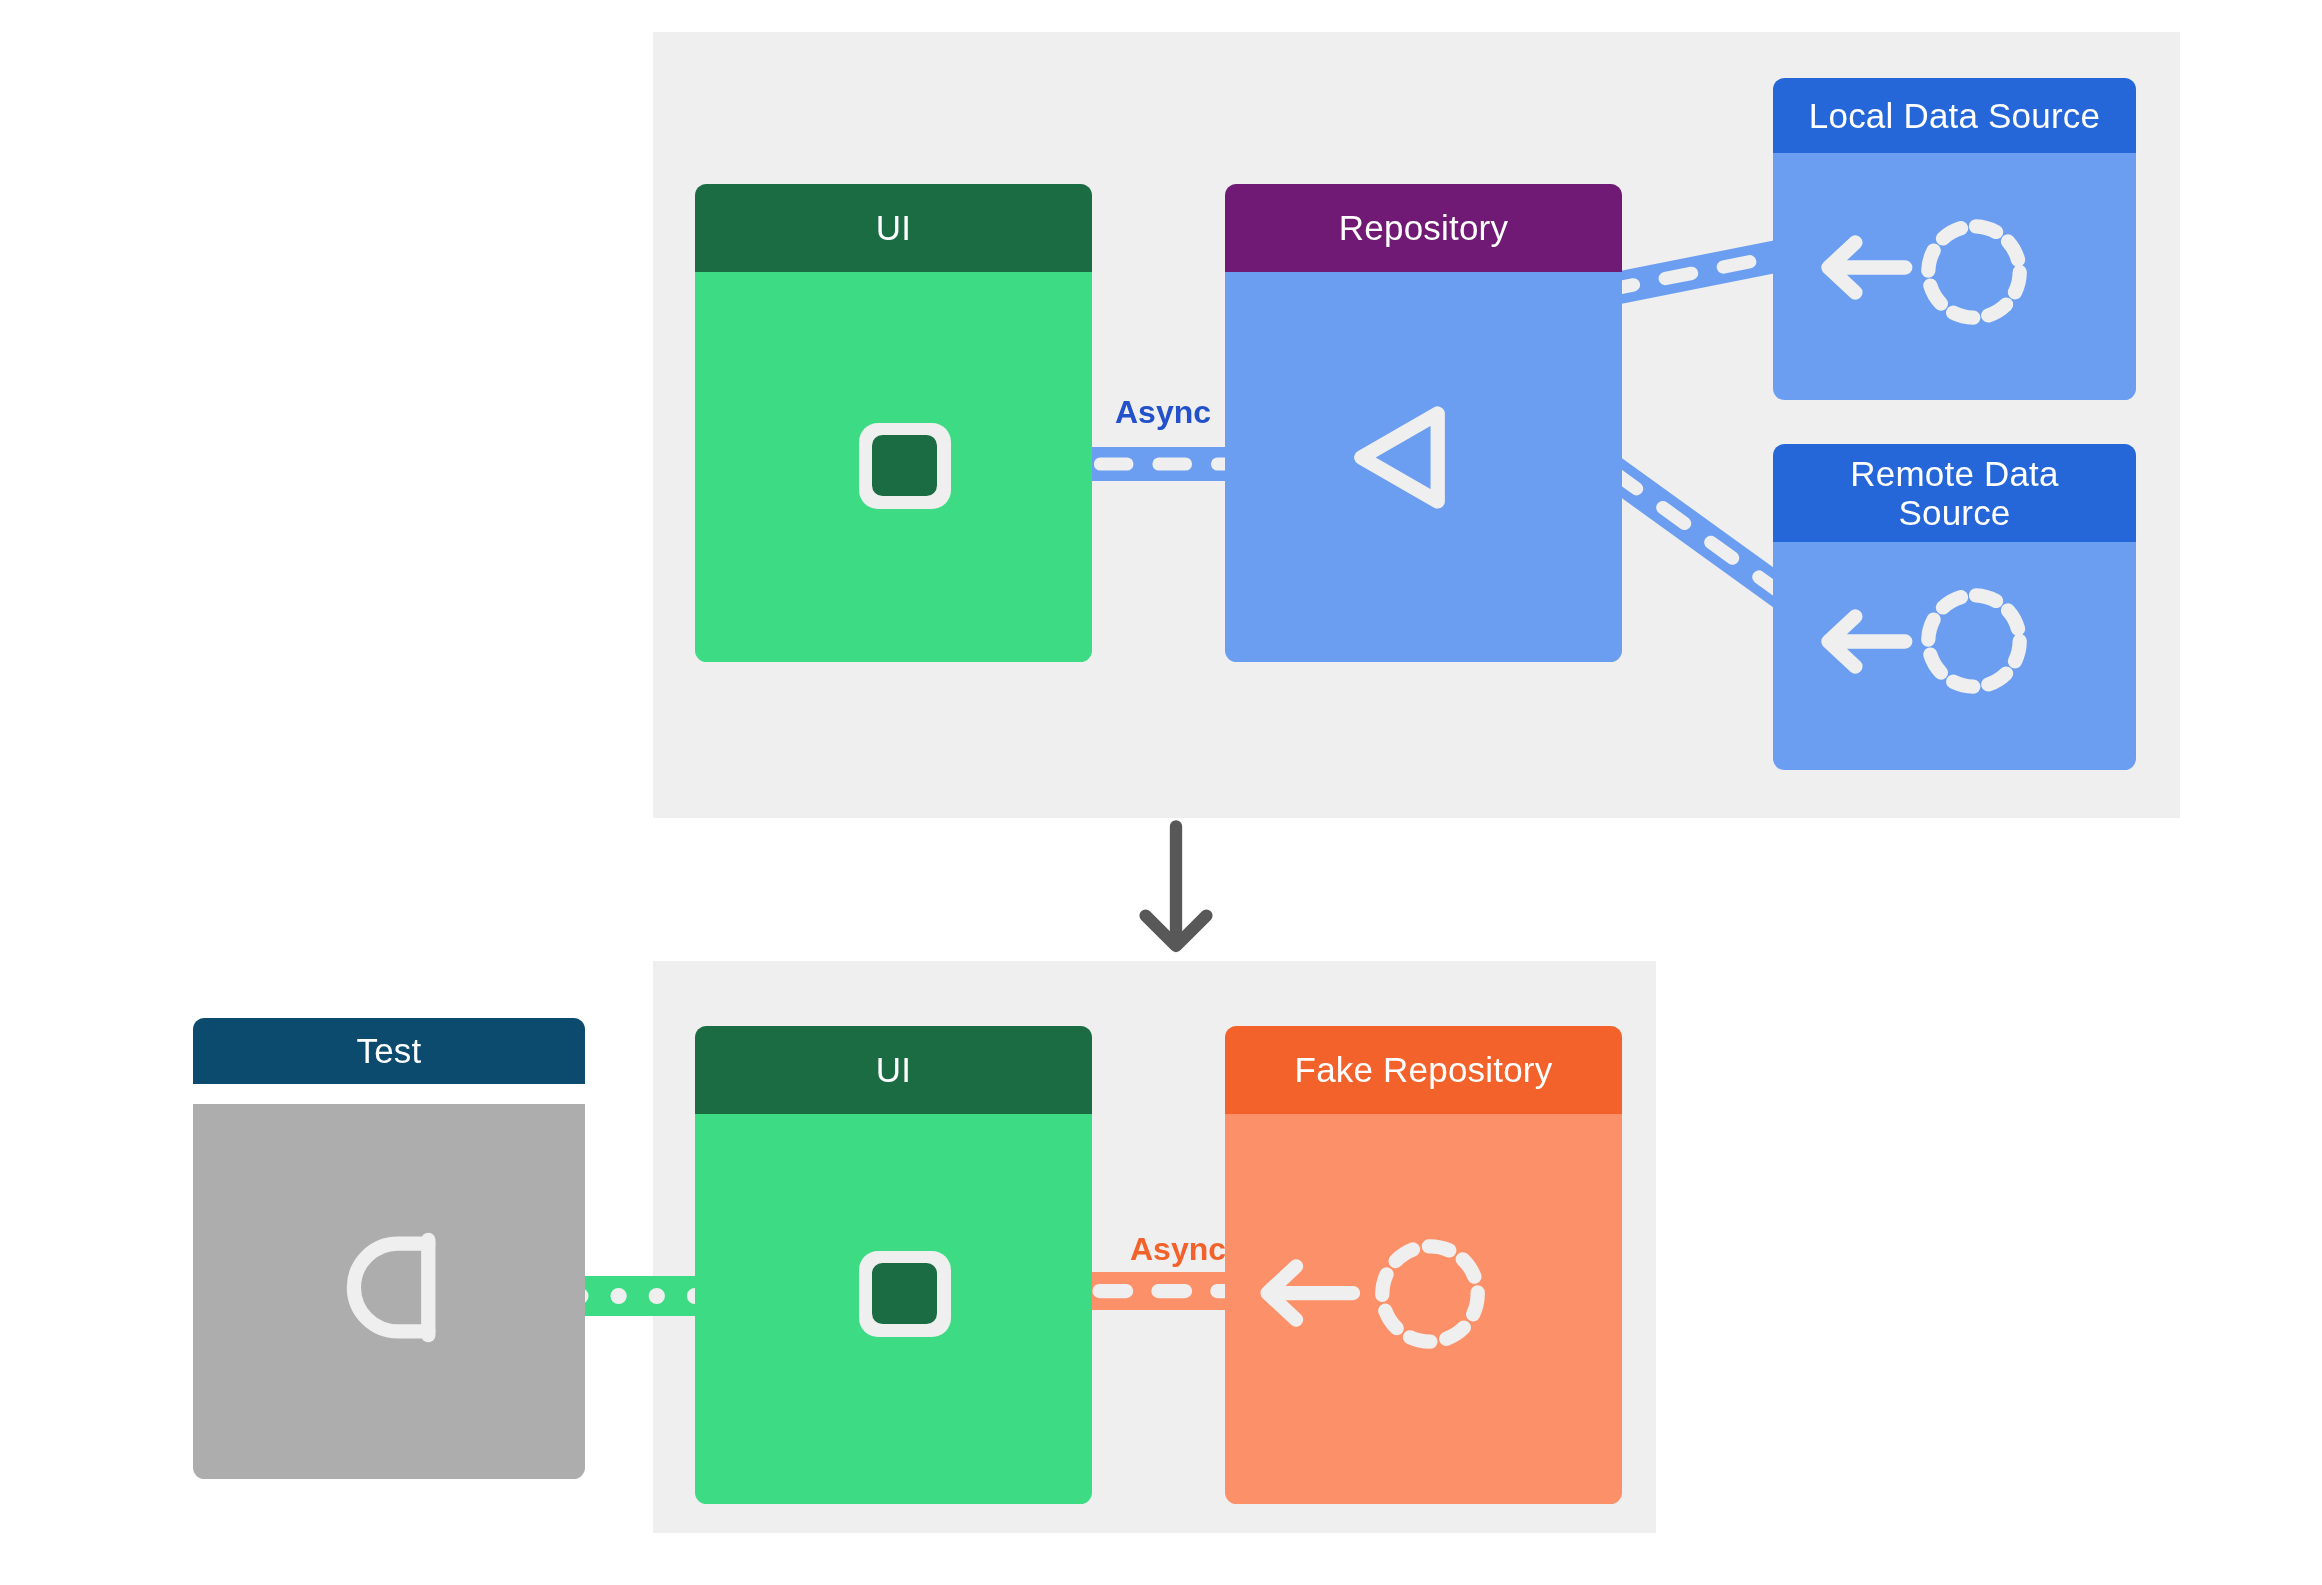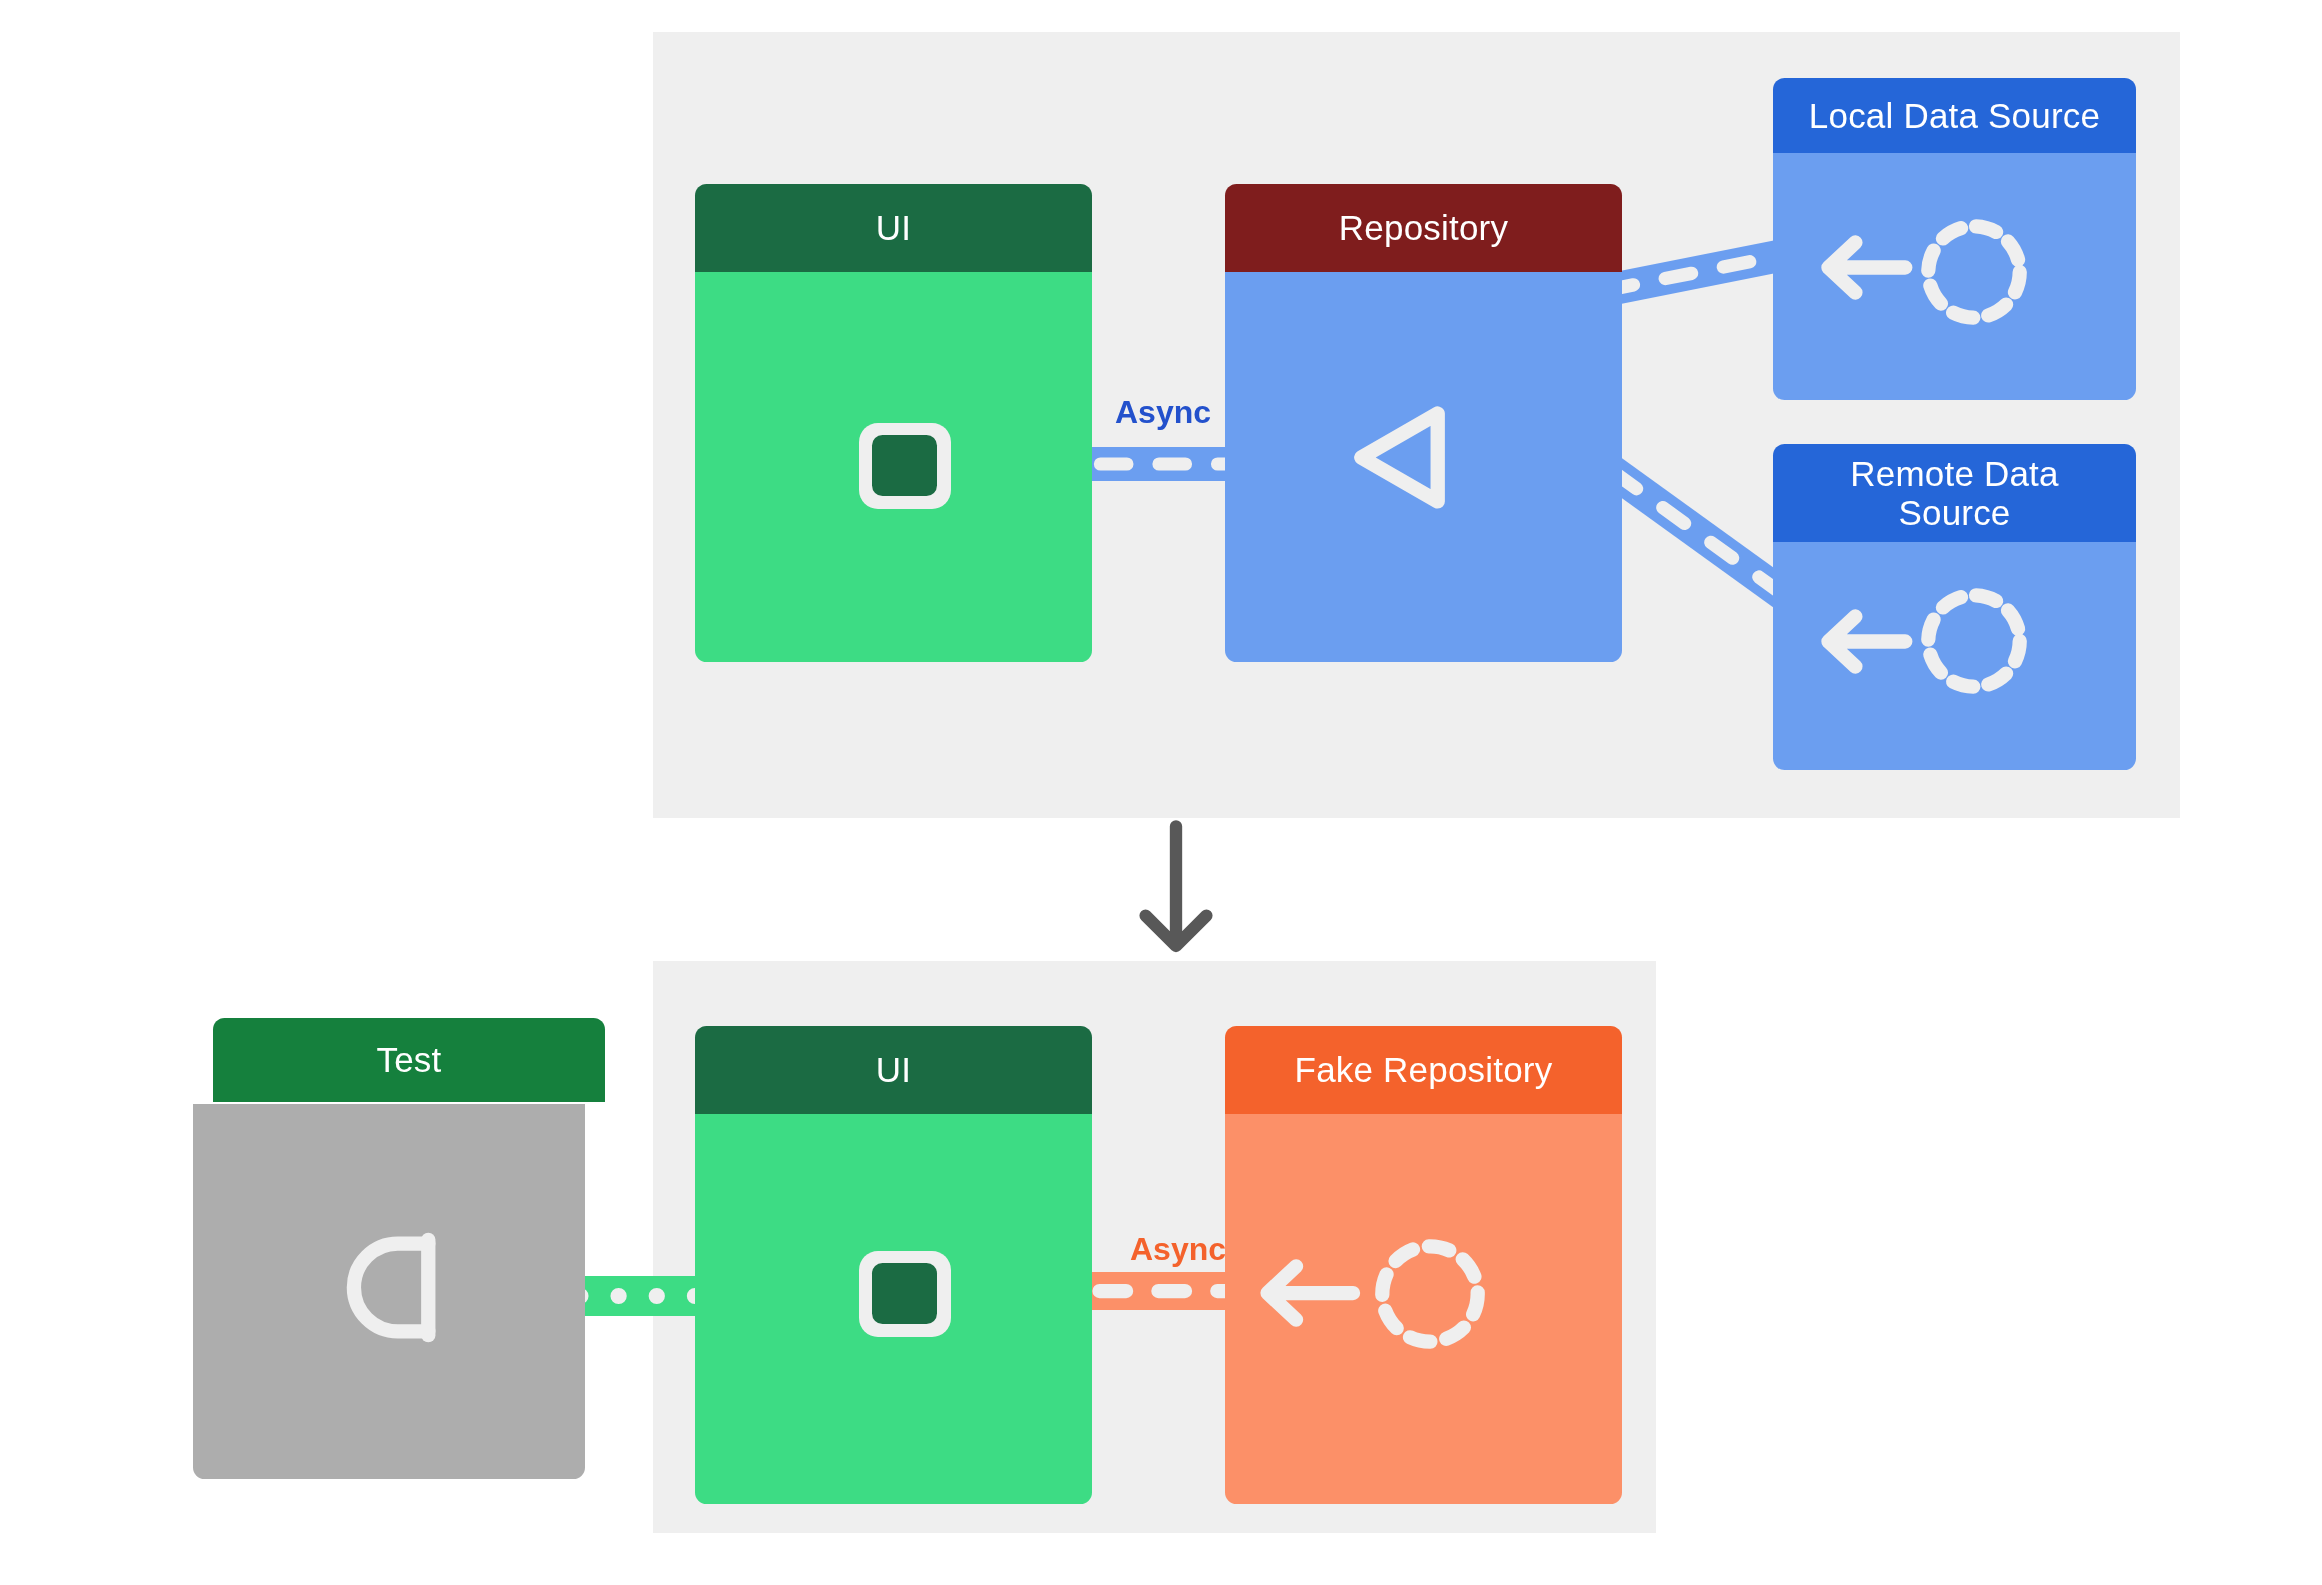--- a/index.html
+++ b/index.html
@@ -50,21 +50,21 @@
       <span>UI</span>
     </div>
     <div class="card-body" style="top:88px;height:390px;background:#3ddc84;"></div>
 
     <div class="port-square" style="left:164px;top:239px;width:92px;height:86px;">
       <i style="left:13.4px;top:12.4px;width:65px;height:61px;background:#1b6b43;"></i>
     </div>
   </div>
 
   <div class="card" style="left:1225px;top:184px;width:397px;height:478px;">
-    <div class="card-head" style="height:88px;background:#7f1d1d;">
+    <div class="card-head" style="height:88px;background:#701a75;">
       <span>Repository</span>
     </div>
     <div class="card-body" style="top:88px;height:390px;background:#6b9ef0;"></div>
 
     <svg class="svgbox" style="left:121px;top:220px;width:107px;height:107px;" viewBox="0 0 112 112">
       <path d="M96 10 L96 102 L16 56 Z" fill="none" stroke="#efefef" stroke-width="15" stroke-linejoin="round"></path>
     </svg>
   </div>
 
   <div class="card" style="left:1773px;top:444px;width:363px;height:325px;">
@@ -104,21 +104,21 @@
     <line x1="6" y1="21" x2="514" y2="21" stroke="#efefef" stroke-width="17" stroke-linecap="round" stroke-dasharray="0.1 40"></line>
   </svg>
 
   <div class="conn" style="left:918px;top:1272px;width:344px;height:38px;background:#fc9068;"></div>
   <svg class="svgbox" style="left:918px;top:1272px;width:344px;height:38px;" viewBox="0 0 360 40">
     <line x1="4" y1="20" x2="356" y2="20" stroke="#efefef" stroke-width="15" stroke-linecap="round" stroke-dasharray="28 34"></line>
   </svg>
   <div class="edge-label" style="left:1130px;top:1231px;color:#f4622c;">Async</div>
 
   <div class="card" style="left:193px;top:1018px;width:392px;height:461px;">
-    <div class="card-head" style="height:84px;background:#15803d;margin-left:20px;">
+    <div class="card-head" style="height:66px;background:#0c4a6e;">
       <span>Test</span>
     </div>
     <div class="card-body" style="top:86px;height:375px;background:#adadad;"></div>
 
     <svg class="svgbox" style="left:153px;top:218px;width:115px;height:103px;" viewBox="0 0 120 108">
       <path d="M86 8 L54 8 A46 46 0 0 0 54 100 L86 100" fill="none" stroke="#efefef" stroke-width="15" stroke-linecap="round" stroke-linejoin="round"></path>
       <path d="M86 4 L86 104" stroke="#efefef" stroke-width="15" stroke-linecap="round"></path>
     </svg>
   </div>
 

